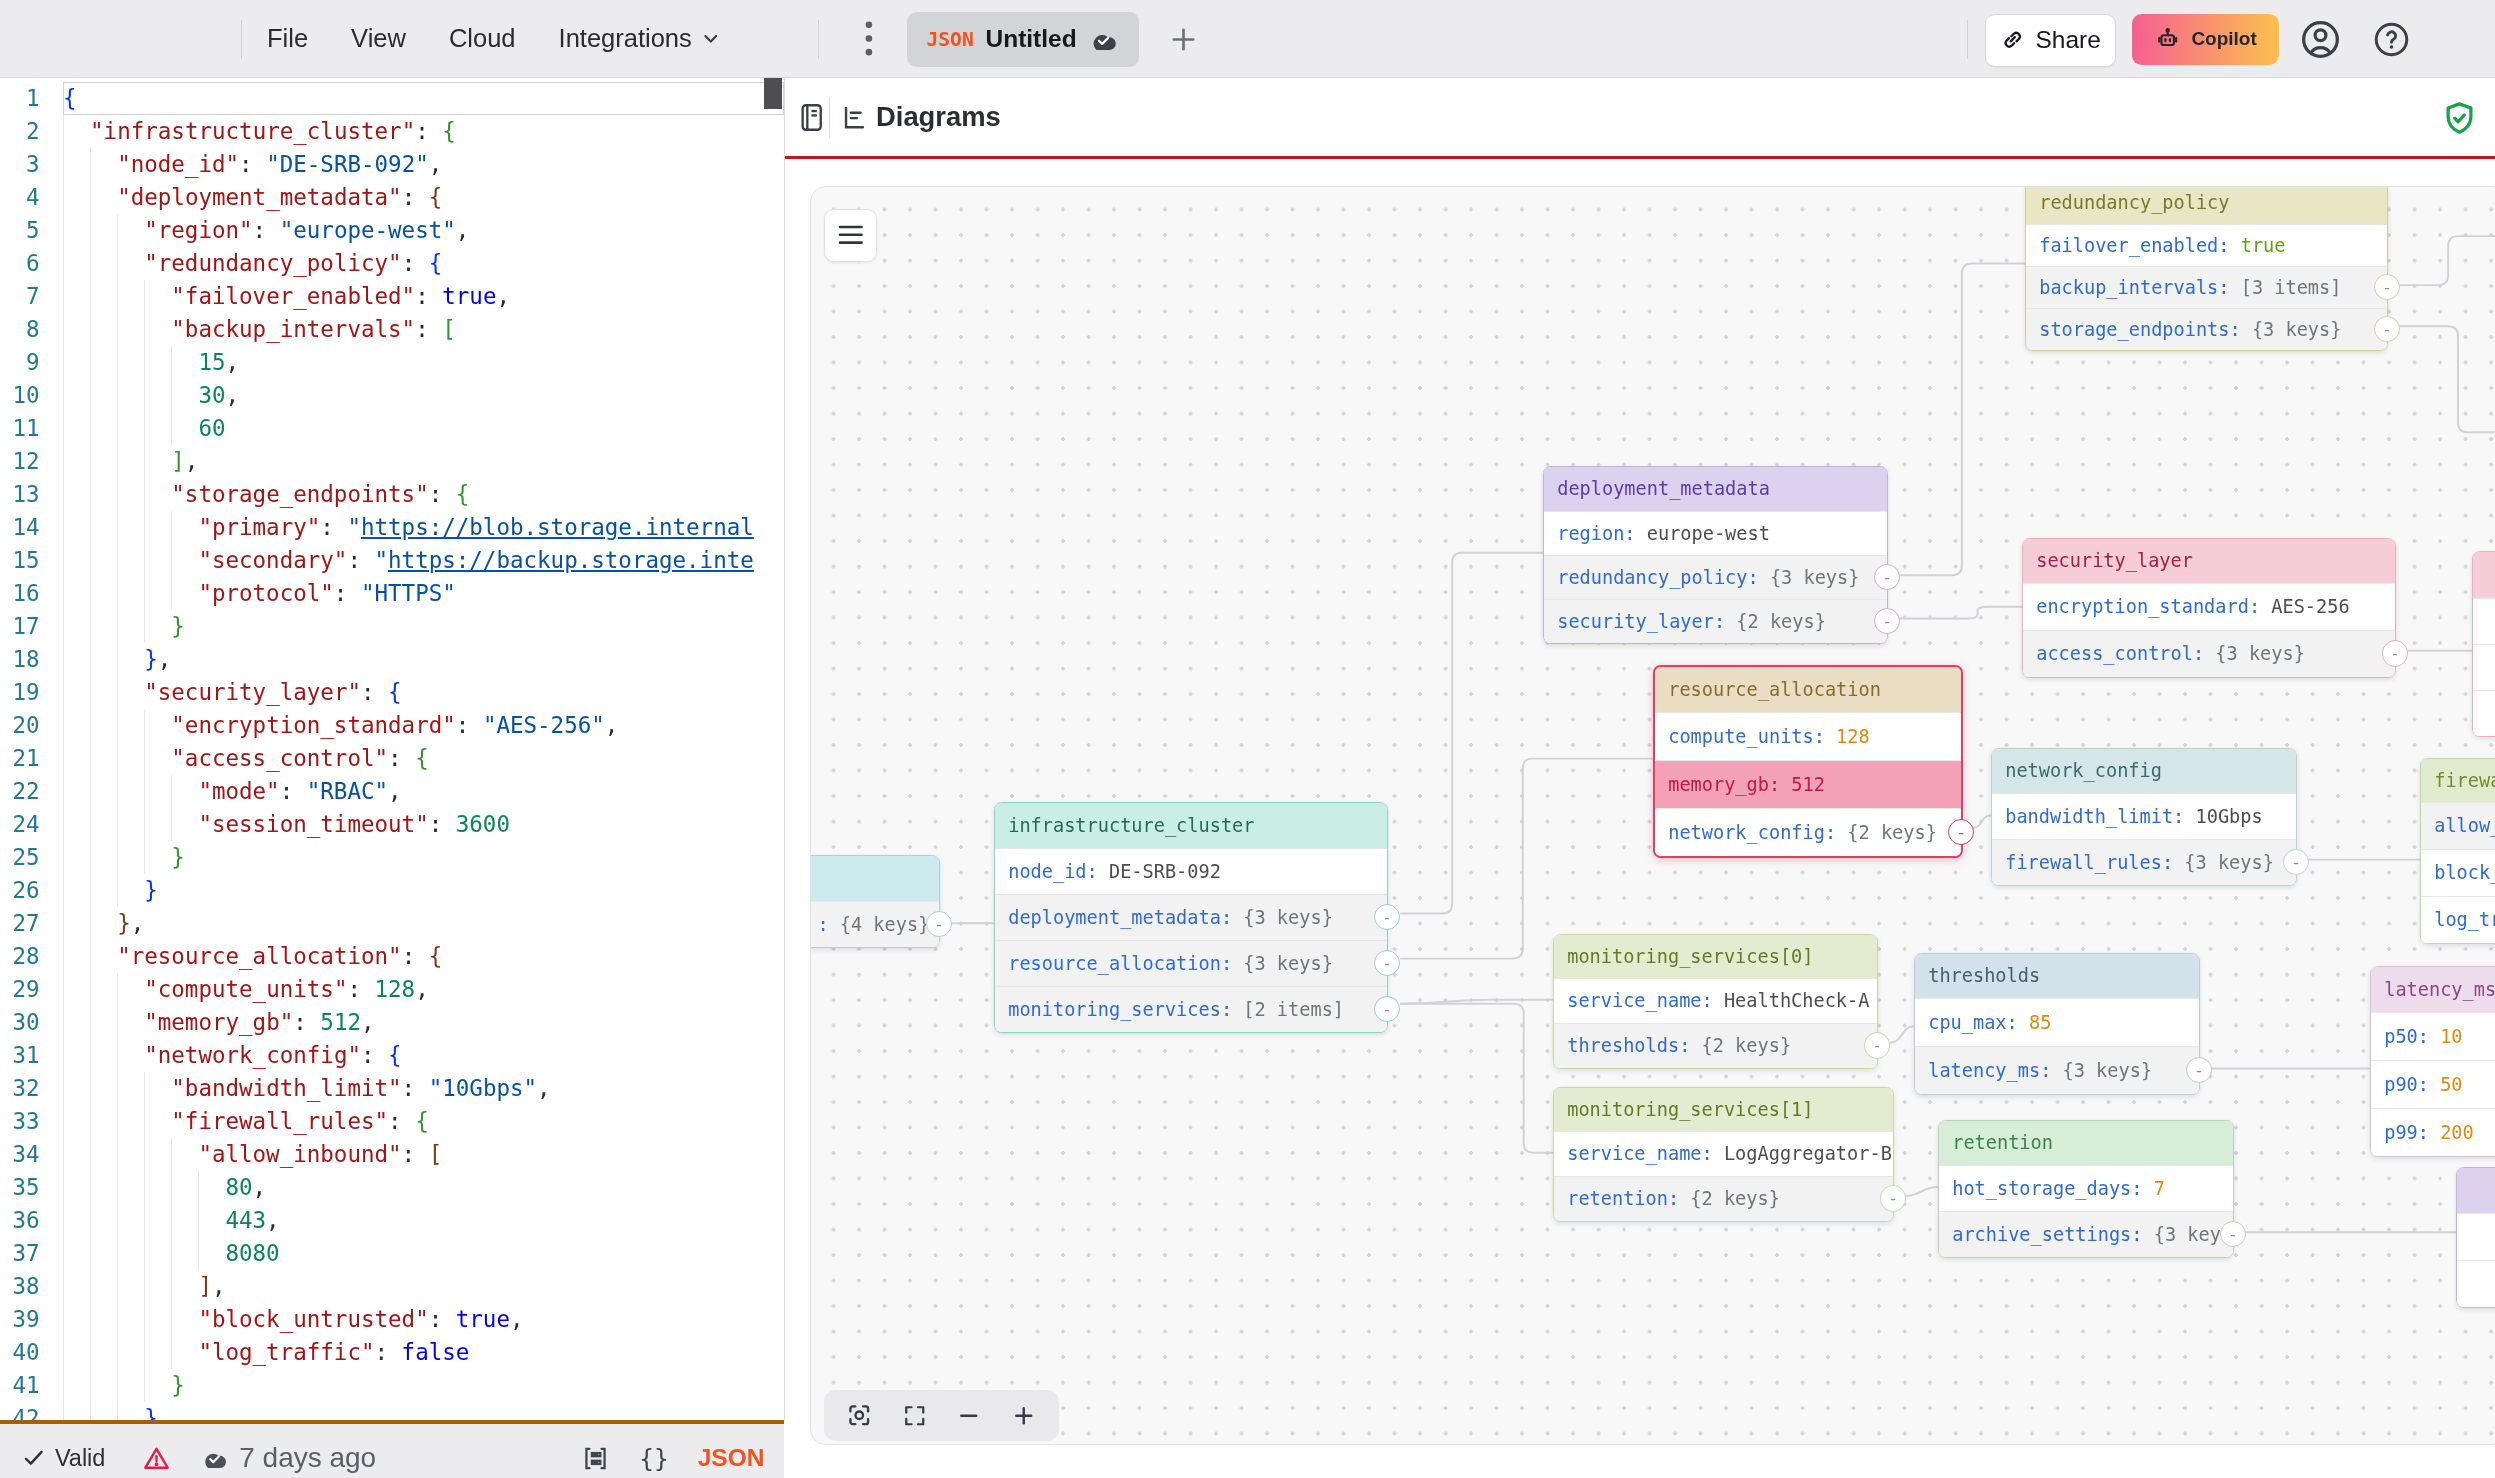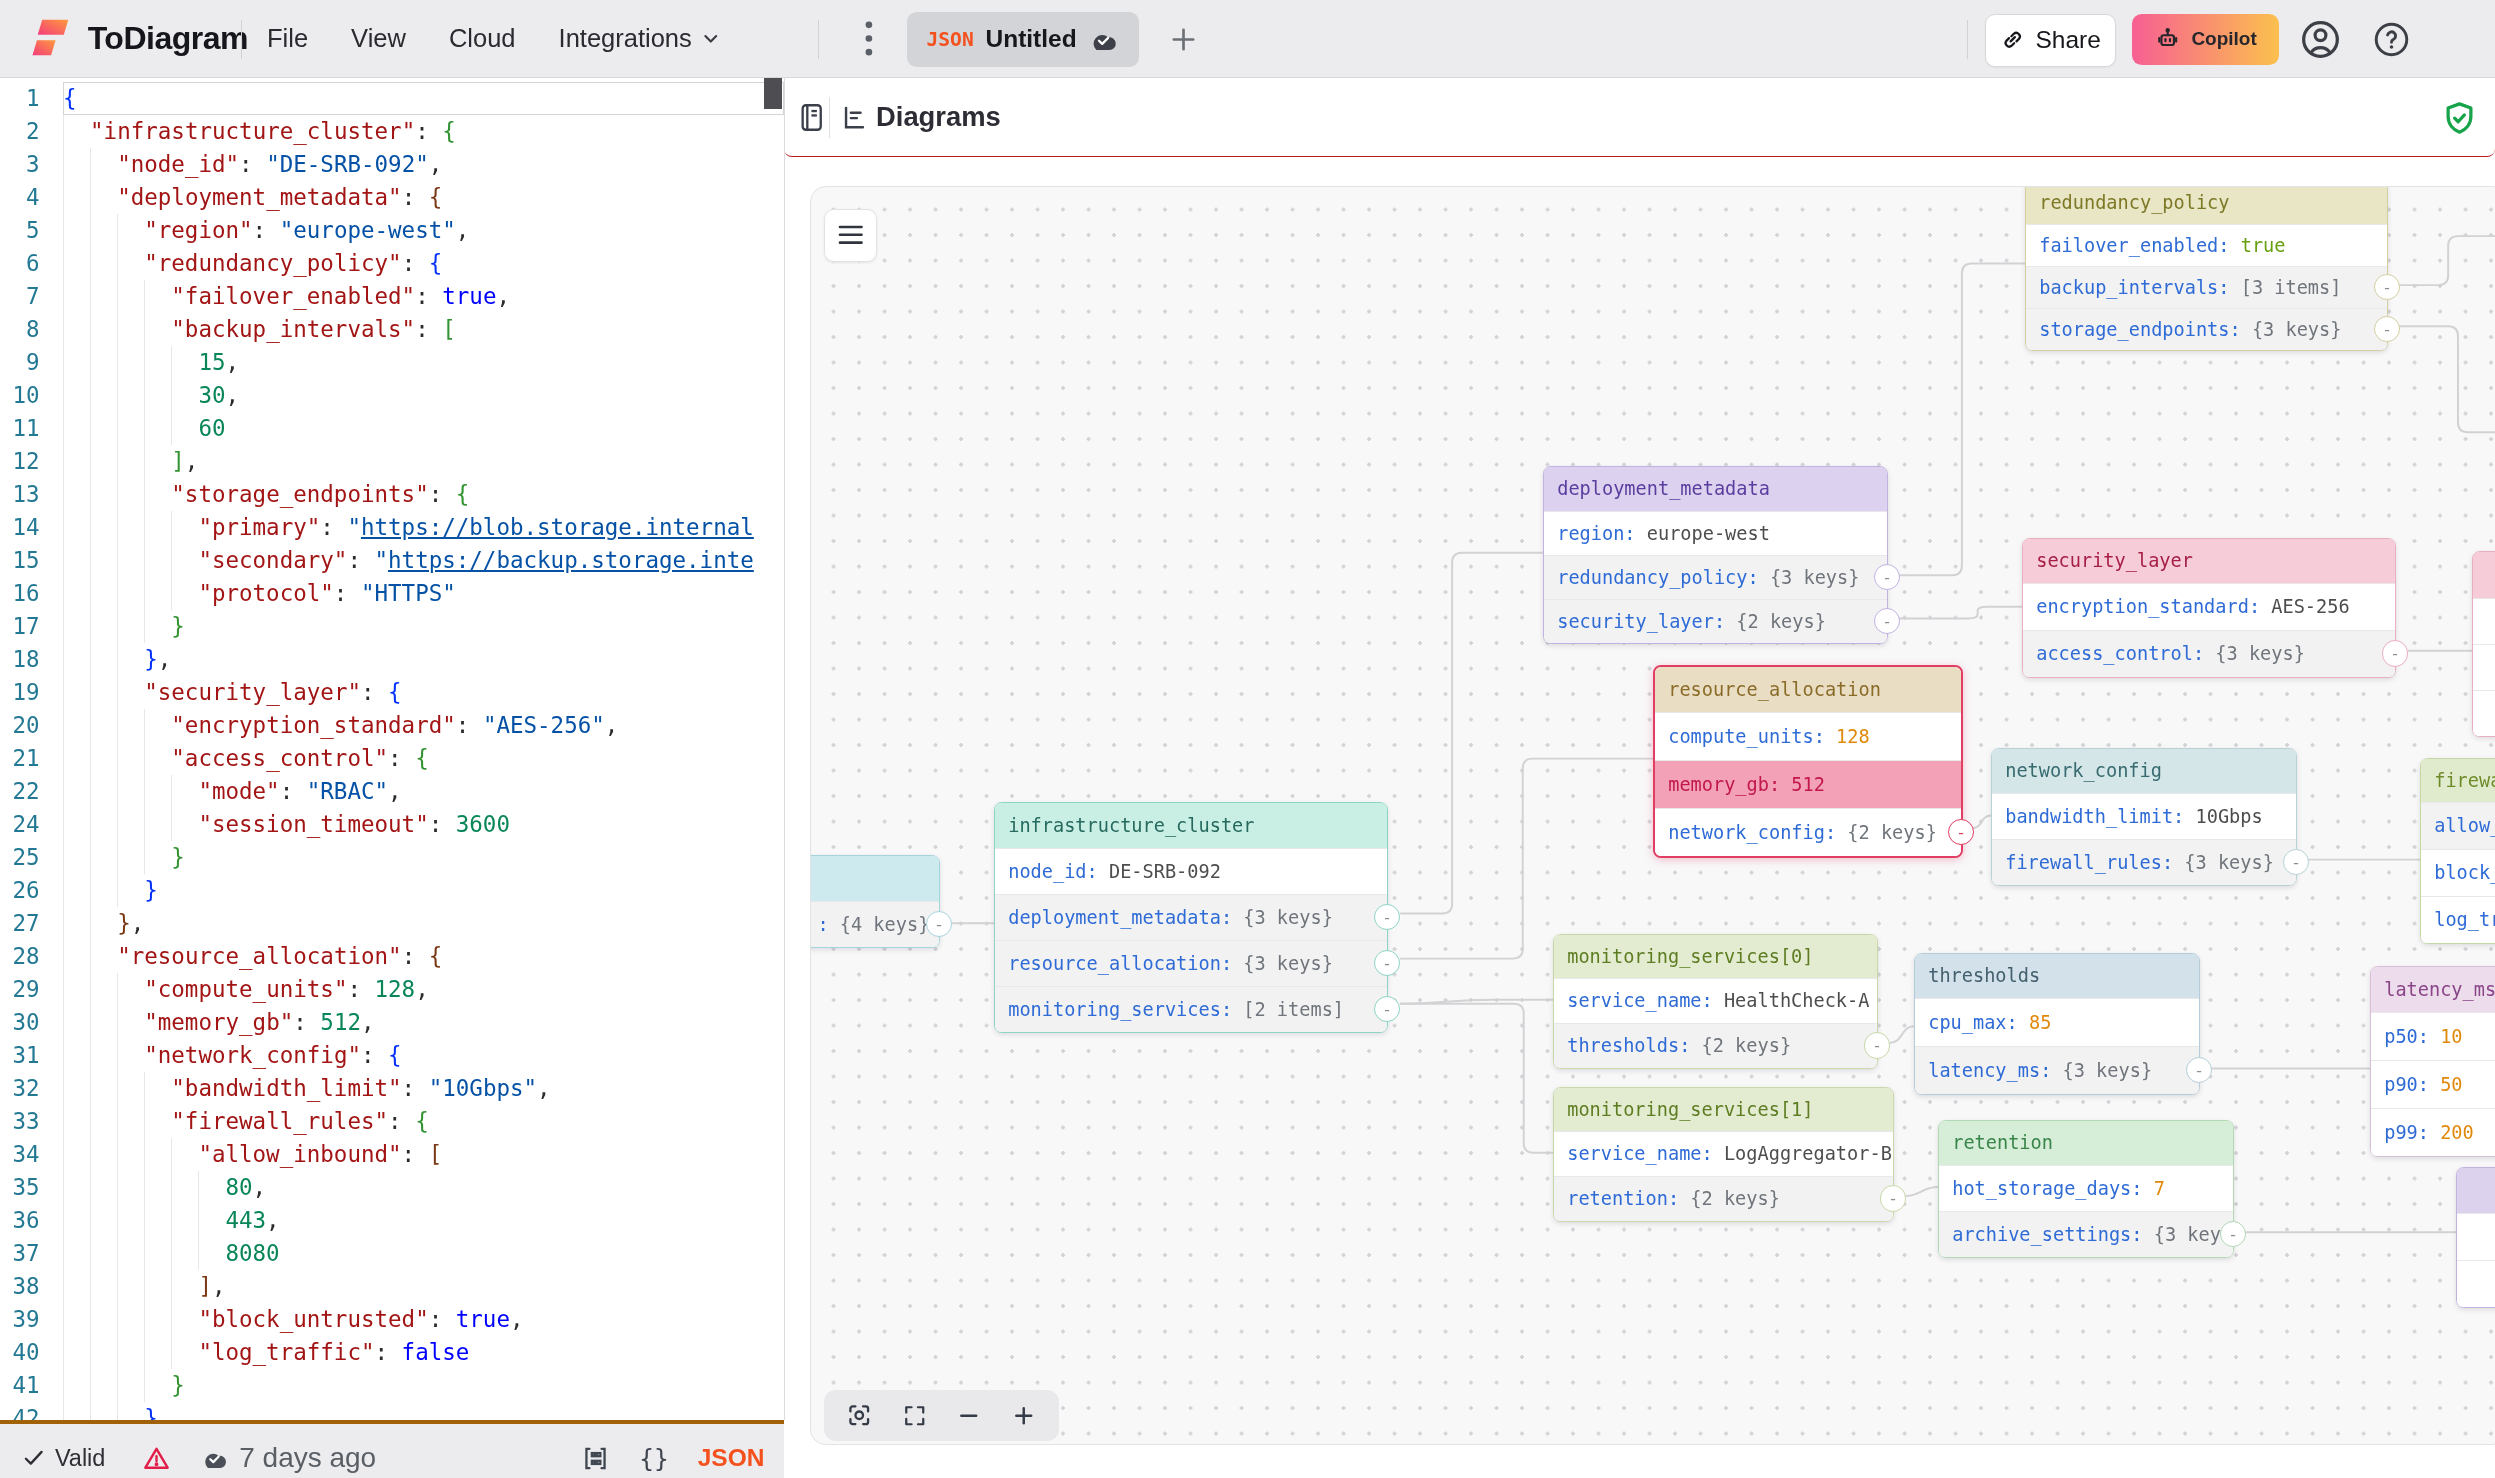--- a/index.html
+++ b/index.html
@@ -50,21 +50,21 @@
              display:flex;align-items:center;box-sizing:border-box;padding:0 19.6px 0 21.6px;z-index:20;}
   .sb-item{display:flex;align-items:center;gap:9.8px;}
   .sb-valid{font-size:23.5px;color:#2f2f35;}
   .sb-time{font-size:28px;color:#5a5f66;}
   .sb-right{margin-left:auto;display:flex;align-items:center;gap:29px;}
   .sb-braces{font-size:24.5px;color:#3f4650;font-family:"DejaVu Sans Mono",monospace;}
   .sb-format{font-size:24.5px;font-weight:bold;color:#f4511e;}
 
   
   .rightpanel{position:absolute;left:784px;top:77px;width:1711px;height:1401px;background:#fff;}
-  .panel-header{position:absolute;left:0;top:0;width:1711px;height:79px;background:#fff;border-bottom:1px solid #b91c1c;z-index:5;border-radius:8px;}
+  .panel-header{position:absolute;left:0;top:0;width:1711px;height:79px;background:#fff;border-bottom:3px solid #b91c1c;z-index:5;}
   .ph-divider{position:absolute;left:45px;top:19.6px;width:1px;height:41px;background:#e0e0e4;}
   .ph-title{position:absolute;left:92px;top:0;height:79px;display:flex;align-items:center;font-size:27.4px;font-weight:600;color:#2d2d35;}
 
   
   .canvas{position:absolute;left:25.5px;top:109px;width:1696px;height:1257px;background:#f8f8f9;
           border:1.5px solid #e3e3e7;border-radius:15.7px;overflow:hidden;
           background-image:radial-gradient(circle,#d4d4d8 1.8px,transparent 1.8px);
           background-size:25.5px 25.5px;background-position:9.8px 9.8px;}
   .conn-svg{position:absolute;left:0;top:0;z-index:1;}
   .hamburger{position:absolute;left:13.7px;top:21.6px;width:51px;height:51px;background:#fff;border:1px solid #e2e2e6;
@@ -88,35 +88,20 @@
         background:#fff;border:1.5px solid #bbb;color:#8a8f98;display:flex;align-items:center;justify-content:center;
         font-size:16.7px;line-height:1;z-index:4;}
   .circ.red{border-color:#e23d63;color:#e23d63;}
 </style>
 </head>
 <body>
 
 <div class="app">
 
   <div class="topbar">
-    <div class="logo">
-      <span>
-        <svg width="45" height="41" viewBox="0 0 24 22">
-          <defs>
-              <linearGradient id="lg" x1="0" y1="1" x2="1" y2="0">
-            <stop offset="0" stop-color="#f43b7c"></stop>
-                <stop offset="1" stop-color="#ff9a3d"></stop>
-          </linearGradient>
-            </defs>
-          <path d="M7 1h14l-2.4 8H4.6z" fill="url(#lg)"></path>
-          <path d="M4.2 12h10l-2.4 8H1.8z" fill="url(#lg)"></path>
-        </svg>
-      </span>
-      <span class="logo-name">ToDiagram</span>
-    </div>
     <div class="tb-divider" style="left:241px;"></div>
 
     <div class="menus">
       <div class="menu-item">
           <span>File</span>
         </div>
       <div class="menu-item">
           <span>View</span>
         </div>
       <div class="menu-item">

